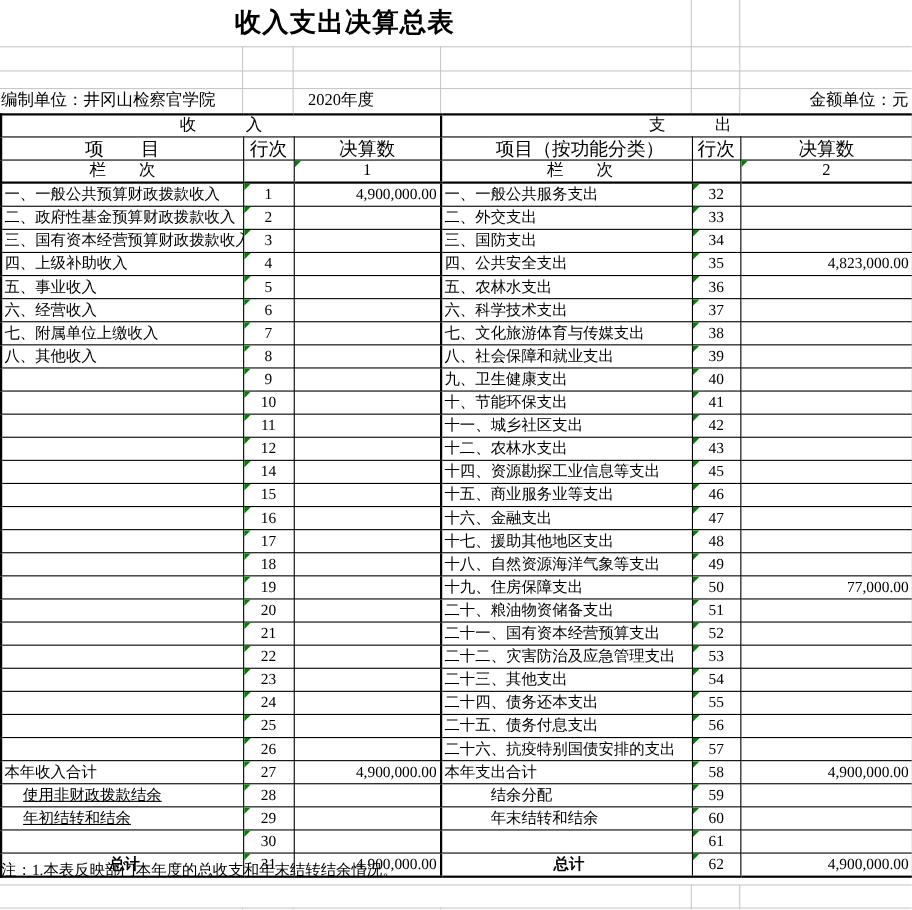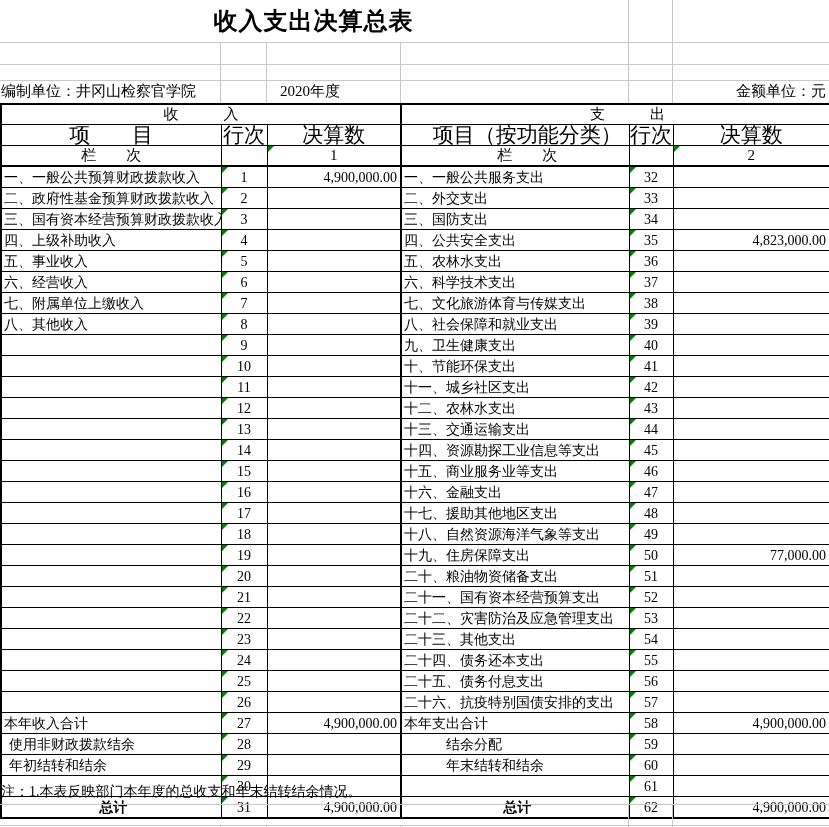--- a/index.html
+++ b/index.html
@@ -21,27 +21,27 @@
   #meta-amountunit{left:672px;width:154px;text-align:right;}
 
   
   #tbl{position:absolute;left:0;top:103px;width:829px;border-collapse:collapse;table-layout:fixed;}
   #tbl td{border:1px solid var(--line);padding:0;font-size:14px;line-height:19px;
           white-space:nowrap;overflow:hidden;height:20px;vertical-align:middle;}
   #tbl td:first-child{border-left:2px solid var(--line);}
   #tbl td:last-child{border-right:2px solid var(--line);}
   #tbl td.mid{border-left:2px solid var(--line);padding-left:24px;}
   #tbl tr.r-sec td{border-top:2px solid var(--line);height:18px;font-size:15px;text-align:center;}
-  #tbl tr.r-cols td{font-size:21px;text-align:center;height:20px;}
+  #tbl tr.r-cols td{font-size:17px;text-align:center;height:20px;}
   #tbl tr.r-lanci td{border-bottom:2px solid var(--line);font-size:15px;text-align:center;height:18px;}
   #tbl tr.r-last td{border-bottom:2px solid var(--line);}
   #tbl td.item{text-align:left;padding-left:2px;}
   #tbl td.c{text-align:center;}
   #tbl td.amt{text-align:right;padding-right:3px;}
-  #tbl td.item.indent-l{padding-left:7px;}
+  #tbl td.item.indent-l{padding-left:19px;text-decoration:underline;}
   #tbl td.item.indent-r{padding-left:44px;}
   #tbl td.item.total{text-align:center;font-weight:bold;padding-left:4px;margin-left:25px;}
   #tbl td.tri{position:relative;}
   #tbl td.tri::before{content:"";position:absolute;top:0;left:0;width:0;height:0;
       border-top:6px solid var(--tri);border-right:6px solid transparent;}
 
   
   .note{position:absolute;height:24px;line-height:24px;font-size:14px;white-space:nowrap;}
   #note1{left:1px;top:780px;}
   #note2{left:21px;top:804px;margin-top:42px;}
@@ -188,28 +188,20 @@
         <tr>
       <td class="item"></td>
       <td class="c tri">12</td>
       <td class="amt"></td>
       <td class="item mid">十二、农林水支出</td>
       <td class="c tri">43</td>
       <td class="amt"></td>
     </tr>
         <tr>
       <td class="item"></td>
-      <td class="c tri">13</td>
-      <td class="amt"></td>
-      <td class="item mid">十三、交通运输支出</td>
-      <td class="c tri">44</td>
-      <td class="amt"></td>
-    </tr>
-        <tr>
-      <td class="item"></td>
       <td class="c tri">14</td>
       <td class="amt"></td>
       <td class="item mid">十四、资源勘探工业信息等支出</td>
       <td class="c tri">45</td>
       <td class="amt"></td>
     </tr>
         <tr>
       <td class="item"></td>
       <td class="c tri">15</td>
       <td class="amt"></td>

